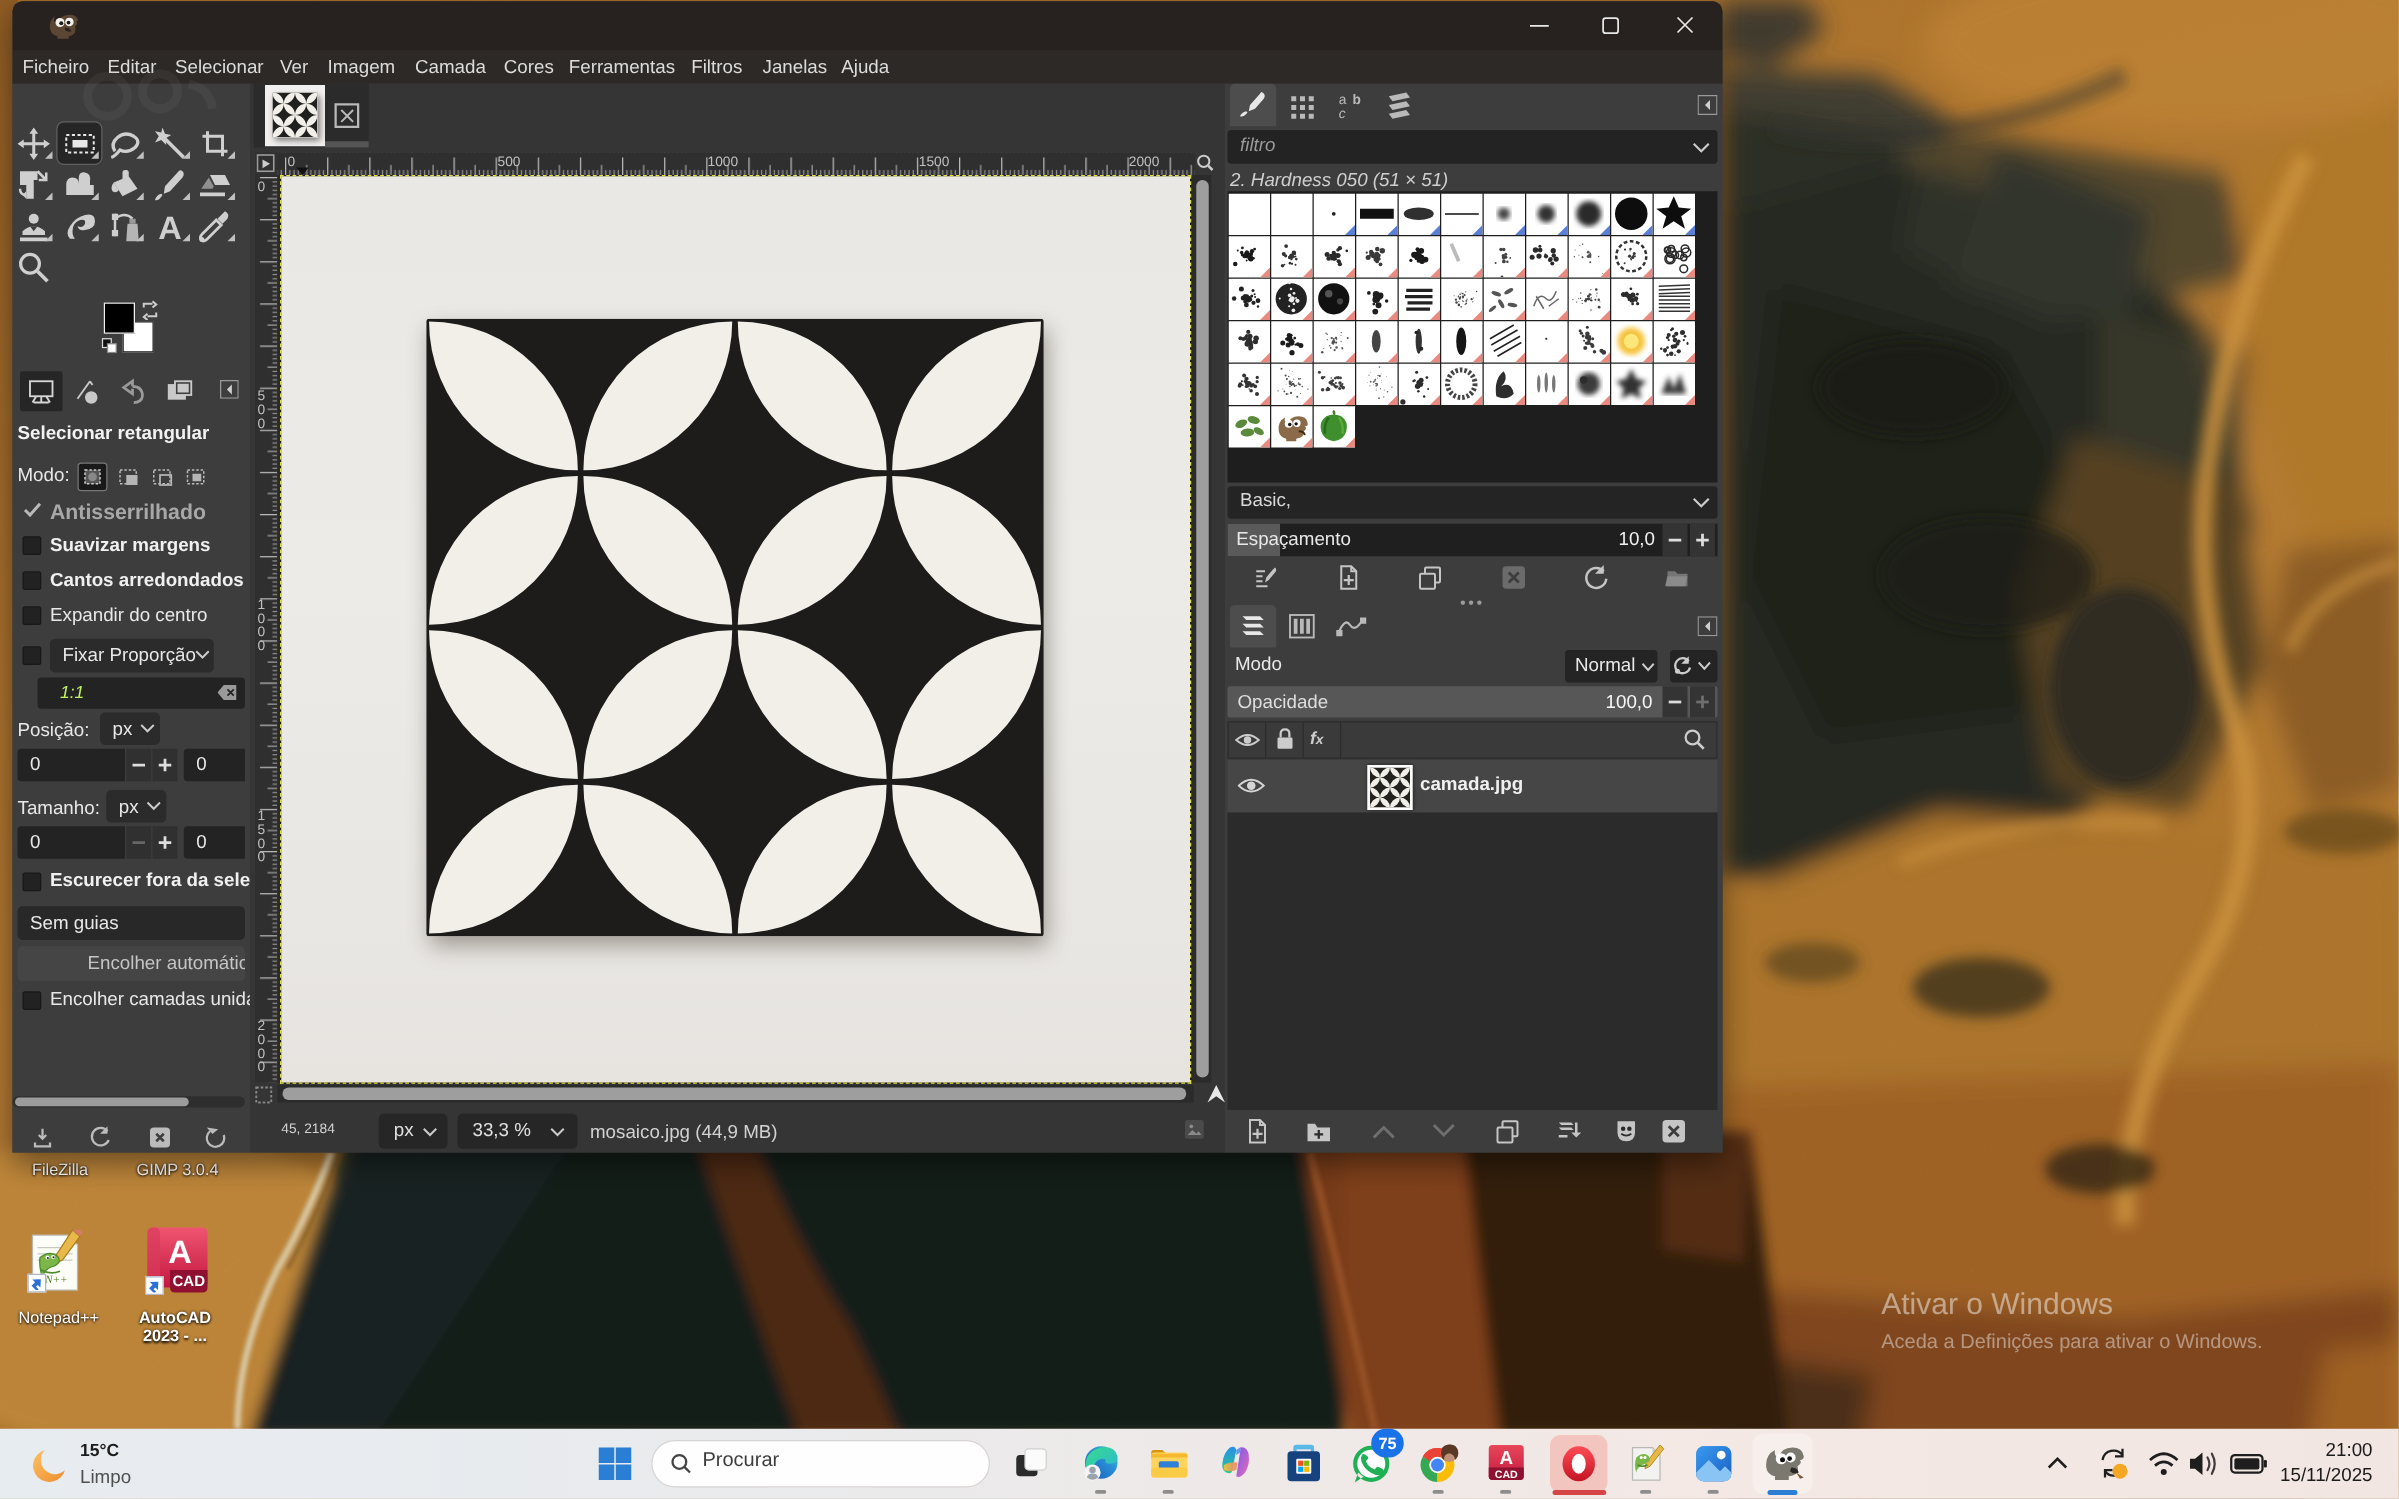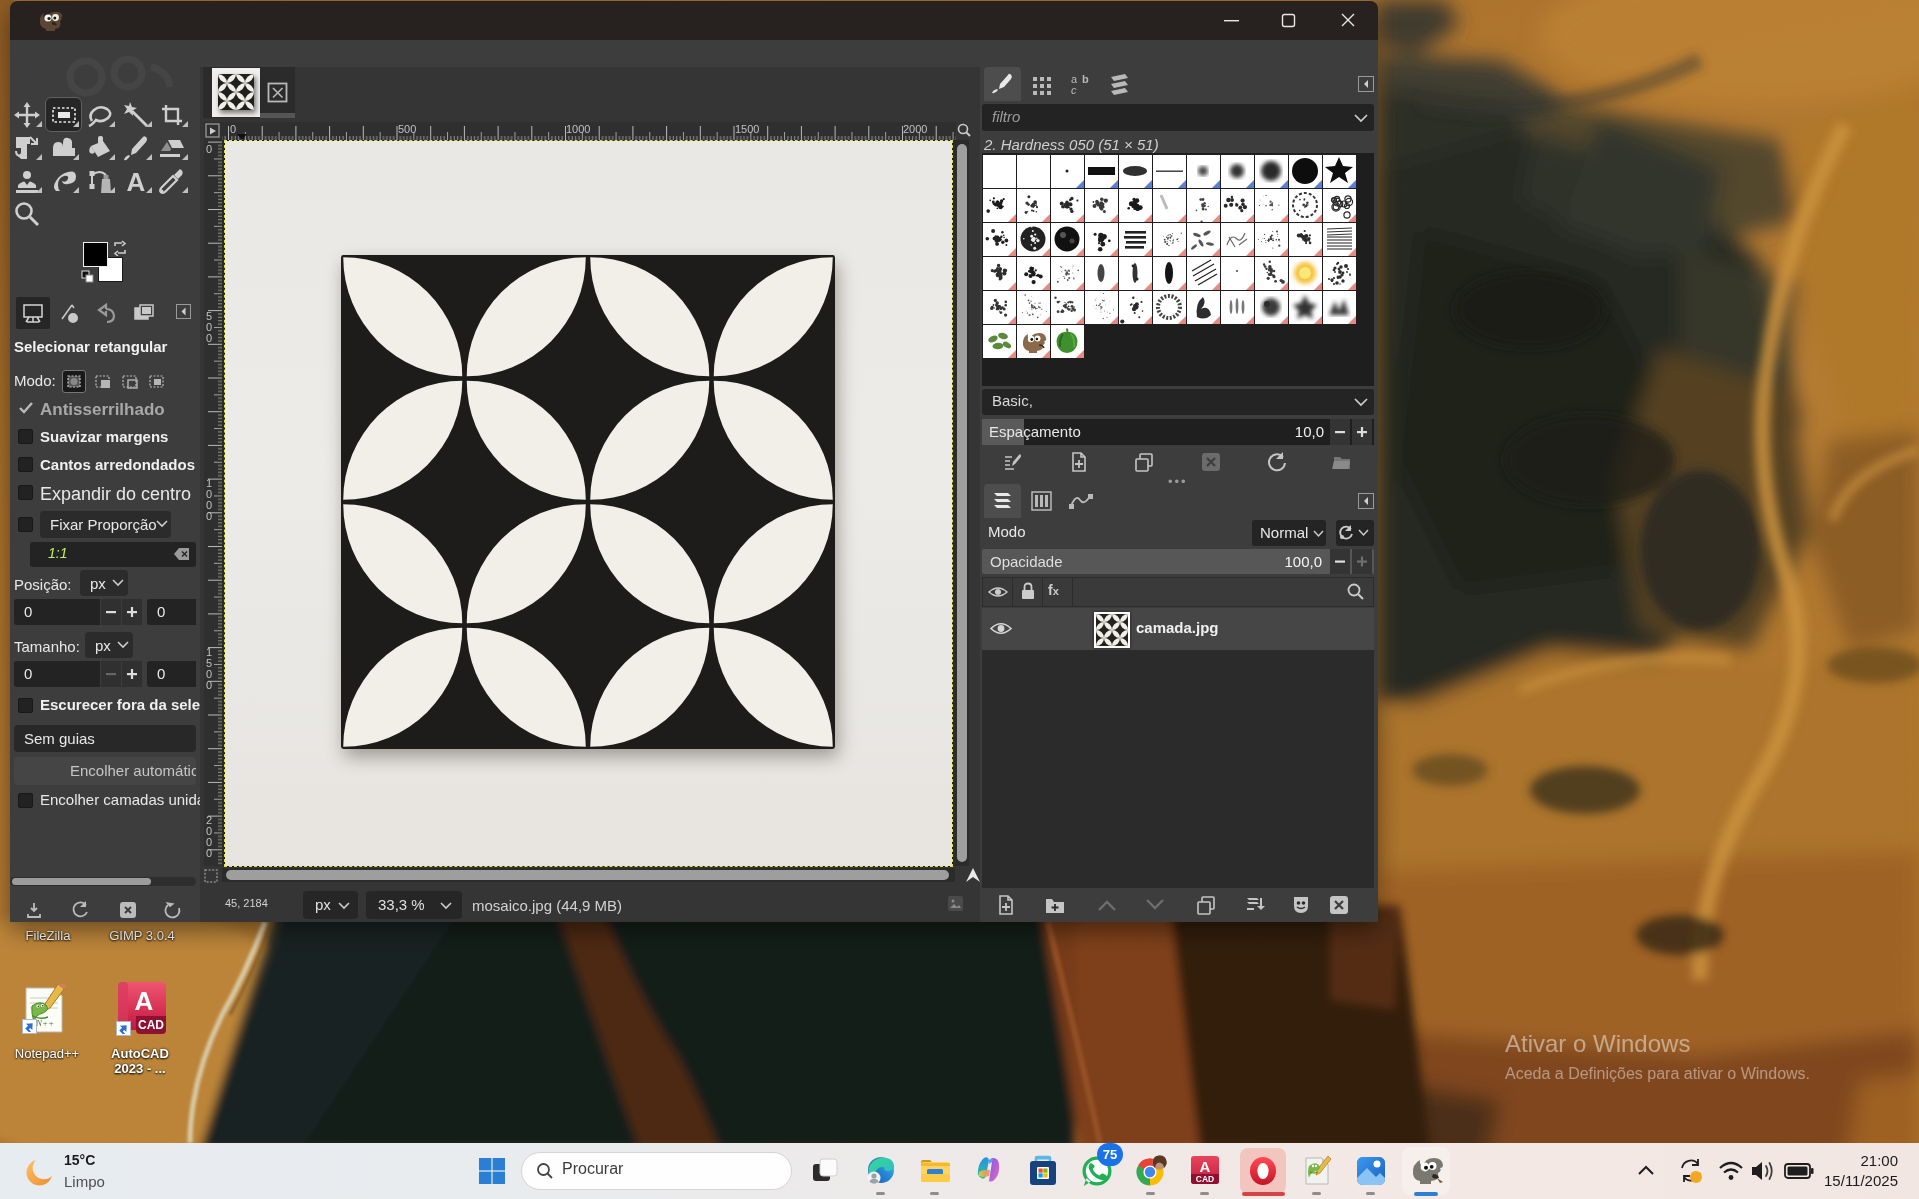--- a/index.html
+++ b/index.html
@@ -182,20 +182,33 @@
     <svg class="wbtn" style="left:1198px" width="46" height="39">
         <rect x="16" y="19" width="15" height="1.4" fill="#e8e8e8"></rect>
       </svg>
     <svg class="wbtn" style="left:1256px" width="46" height="39">
         <rect x="16.5" y="13.5" width="12" height="12" rx="2" fill="none" stroke="#e8e8e8" stroke-width="1.4"></rect>
       </svg>
     <svg class="wbtn" style="left:1315px" width="46" height="39">
         <path d="M17 13 L29 25 M29 13 L17 25" stroke="#e8e8e8" stroke-width="1.4"></path>
       </svg>
   </div>
+  <div id="menubar">
+    <span style="left:8px">Ficheiro</span>
+      <span style="left:76px">Editar</span>
+      <span style="left:130px">Selecionar</span>
+      <span style="left:214px">Ver</span>
+      <span style="left:252px">Imagem</span>
+      <span style="left:322px">Camada</span>
+      <span style="left:393px">Cores</span>
+      <span style="left:445px">Ferramentas</span>
+      <span style="left:543px">Filtros</span>
+      <span style="left:600px">Janelas</span>
+      <span style="left:663px">Ajuda</span>
+  </div>
   <div id="lpanel">
     <svg class="abs" style="left:46px;top:-20px;opacity:0.10" width="120" height="60" viewBox="0 0 120 60">
       <circle cx="30" cy="30" r="16" fill="none" stroke="#8a8a8a" stroke-width="7"></circle>
       <circle cx="72" cy="26" r="14" fill="none" stroke="#8a8a8a" stroke-width="7"></circle>
       <path d="M95 20 Q112 24 114 40" fill="none" stroke="#8a8a8a" stroke-width="7"></path>
     </svg>
     <div class="abs" style="left:35px;top:30px;width:37px;height:35px;background:#262626;border:1px solid #606060;border-radius:6px"></div>
     <svg class="tool" style="left:3px;top:34px" viewBox="0 0 28 28">
         <g stroke="#cfcfcf" stroke-width="2.4" fill="#cfcfcf">
           <path d="M14 4 L14 24 M4 14 L24 14" fill="none"></path>
@@ -353,21 +366,21 @@
       </svg>
     <svg class="abs" style="left:8px;top:334px" width="16" height="14" viewBox="0 0 16 14">
         <path d="M2 7 L6 11 L14 2" fill="none" stroke="#b9b9b9" stroke-width="2.4"></path>
       </svg>
     <div class="abs" style="left:30px;top:333px;font-size:17px;font-weight:bold;color:#a8a8a8">Antisserrilhado</div>
     <div class="cb" style="left:8px;top:362px"></div>
     <div class="abs" style="left:30px;top:361px;font-size:15px;font-weight:bold;color:#f0f0f0">Suavizar margens</div>
     <div class="cb" style="left:8px;top:390px"></div>
     <div class="abs" style="left:30px;top:389px;font-size:15px;font-weight:bold;color:#f0f0f0">Cantos arredondados</div>
     <div class="cb" style="left:8px;top:418px"></div>
-    <div class="abs" style="left:30px;top:417px;font-size:18px;color:#e8e8e8">Expandir do centro</div>
+    <div class="abs" style="left:30px;top:417px;font-size:15px;color:#e8e8e8">Expandir do centro</div>
     <div class="cb" style="left:8px;top:450px"></div>
     <div class="abs" style="left:30px;top:444px;width:131px;height:27px;background:#2b2b2b;border-radius:4px"></div>
     <div class="abs" style="left:40px;top:449px;font-size:15px;color:#e8e8e8">Fixar Proporção</div>
     <svg class="abs" style="left:146px;top:453px" width="12" height="8">
         <path d="M1 1 L6 6 L11 1" fill="none" stroke="#ccc" stroke-width="1.6"></path>
       </svg>
     <div class="abs" style="left:20px;top:475px;width:166px;height:25px;background:#232323;border-radius:3px"></div>
     <div class="abs" style="left:38px;top:478px;font-size:14px;font-style:italic;color:#bef264">1:1</div>
     <svg class="abs" style="left:164px;top:480px" width="16" height="14" viewBox="0 0 16 14">
         <path d="M5 1 L15 1 L15 13 L5 13 L0 7Z" fill="#9a9a9a"></path>
@@ -1462,21 +1475,21 @@
     <div class="abs" style="left:62px;top:510px;width:1px;height:30px;background:#2c2c2c"></div>
     <div class="abs" style="left:92px;top:510px;width:1px;height:30px;background:#2c2c2c"></div>
     <svg class="abs" style="left:8px;top:517px" width="20" height="16" viewBox="0 0 20 16">
         <path d="M1 8 Q10 0 19 8 Q10 16 1 8Z" fill="none" stroke="#ccc" stroke-width="1.5"></path>
         <circle cx="10" cy="8" r="3" fill="#ccc"></circle>
       </svg>
     <svg class="abs" style="left:40px;top:515px" width="16" height="19" viewBox="0 0 16 19">
         <rect x="2" y="8" width="12" height="9" rx="1" fill="#ccc"></rect>
         <path d="M4.5 8 L4.5 5 Q4.5 1.5 8 1.5 Q11.5 1.5 11.5 5 L11.5 8" fill="none" stroke="#ccc" stroke-width="1.8"></path>
       </svg>
-    <div class="abs" style="left:68px;top:515px;font-size:14px;font-weight:bold;color:#ccc">f<span style="font-size:11px">x</span></div>
+    <div class="abs" style="left:68px;top:515px;font-size:14px;font-style:italic;font-weight:bold;color:#ccc">f<span style="font-size:11px">x</span></div>
     <svg class="abs" style="left:366px;top:515px" width="20" height="20">
         <circle cx="8" cy="8" r="5.5" fill="none" stroke="#ccc" stroke-width="1.8"></circle>
         <path d="M12 12 L17 17" stroke="#ccc" stroke-width="2"></path>
       </svg>
     <div class="abs" style="left:2px;top:541px;width:392px;height:42px;background:#464646"></div>
     <svg class="abs" style="left:10px;top:553px" width="22" height="17" viewBox="0 0 22 17">
         <path d="M1 8.5 Q11 -1 21 8.5 Q11 18 1 8.5Z" fill="none" stroke="#d5d5d5" stroke-width="1.6"></path>
         <circle cx="11" cy="8.5" r="3.4" fill="#d5d5d5"></circle>
       </svg>
     <div class="abs" style="left:114px;top:545px;width:36px;height:36px;background:#f2f0ea;border:2px solid #fdfdfd;box-shadow:0 0 3px rgba(0,0,0,0.6)">

